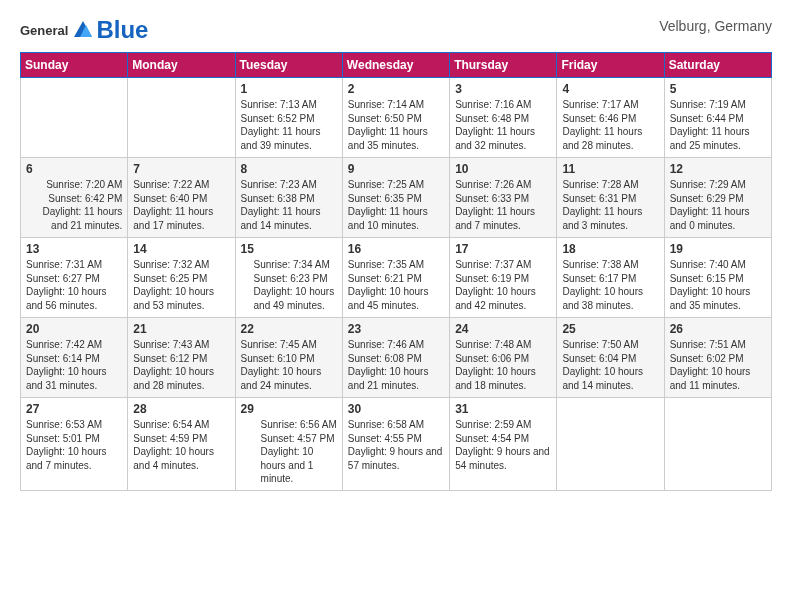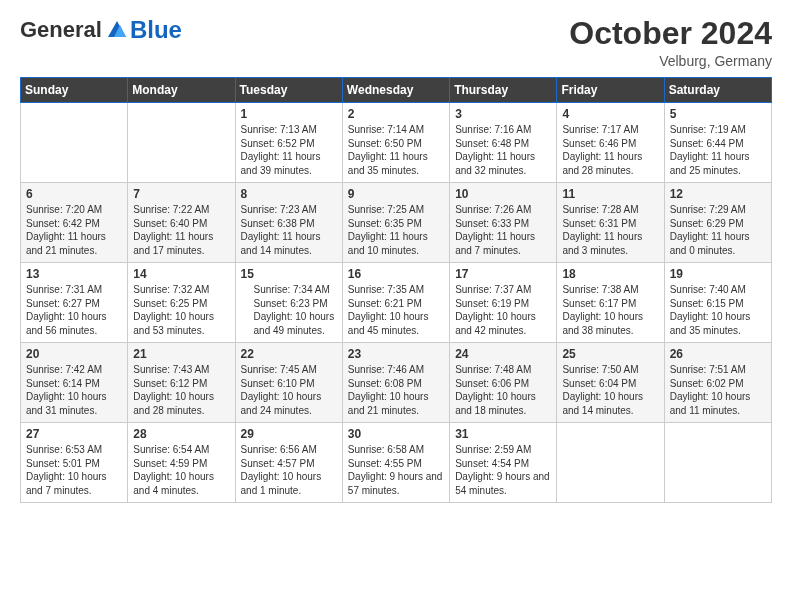--- a/index.html
+++ b/index.html
@@ -26,21 +26,21 @@
       display: flex;
       flex-direction: column;
       align-items: flex-start;
     }
     .logo {
       display: flex;
       align-items: center;
       gap: 2px;
     }
     .logo-text-general {
-      font-size: 22px;
+      font-size: 13px;
       font-weight: bold;
       color: #333;
     }
     .logo-text-blue {
       font-size: 24px;
       font-weight: bold;
       color: #1565c0;
     }
     .logo-icon {
       width: 22px;
@@ -60,21 +60,21 @@
       font-size: 14px;
       color: #555;
       margin-top: 2px;
     }
     .calendar {
       width: 100%;
       border-collapse: collapse;
       border: 1px solid #ccc;
     }
     .calendar th {
-      background: #404040;
+      background: #be185d;
       color: #fff;
       font-size: 12px;
       font-weight: bold;
       padding: 5px 4px;
       border: 1px solid #1a6bc9;
       text-align: left;
     }
     .calendar td {
       border: 1px solid #ccc;
       vertical-align: top;
@@ -116,21 +116,20 @@
       <div class="logo">
         <span class="logo-text-general">General</span>
         <svg class="logo-icon" viewBox="0 0 22 22" xmlns="http://www.w3.org/2000/svg">
           <polygon points="11,2 20,18 2,18" fill="#1565c0"></polygon>
           <polygon points="14,6 20,18 8,18" fill="#42a5f5"></polygon>
         </svg>
         <span class="logo-text-blue">Blue</span>
       </div>
     </div>
     <div class="title-area">
-      <div class="month-title">October 2024</div>
       <div class="subtitle">Velburg, Germany</div>
     </div>
   </div>
 
   <table class="calendar">
     <thead>
       <tr>
         <th>Sunday</th>
         <th>Monday</th>
         <th>Tuesday</th>
@@ -171,21 +170,21 @@
           <td>
             <span class="day-number">5</span>
             <div class="day-info" style="white-space: pre-line;">Sunrise: 7:19 AM
 Sunset: 6:44 PM
 Daylight: 11 hours and 25 minutes.</div>
           </td>
         </tr>
         <tr>
           <td class="row-shade">
             <span class="day-number">6</span>
-            <div class="day-info" style="white-space: pre-line;">Sunrise: 7:20 AM
+            <div class="day-info" style="white-space: pre-line; text-align: right;">Sunrise: 7:20 AM
 Sunset: 6:42 PM
 Daylight: 11 hours and 21 minutes.</div>
           </td>
           <td class="row-shade">
             <span class="day-number">7</span>
             <div class="day-info" style="white-space: pre-line;">Sunrise: 7:22 AM
 Sunset: 6:40 PM
 Daylight: 11 hours and 17 minutes.</div>
           </td>
           <td class="row-shade">
@@ -315,21 +314,21 @@
 Daylight: 10 hours and 7 minutes.</div>
           </td>
           <td>
             <span class="day-number">28</span>
             <div class="day-info" style="white-space: pre-line;">Sunrise: 6:54 AM
 Sunset: 4:59 PM
 Daylight: 10 hours and 4 minutes.</div>
           </td>
           <td>
             <span class="day-number">29</span>
-            <div class="day-info" style="white-space: pre-line;">Sunrise: 6:56 AM
+            <div class="day-info" style="white-space: pre-line; margin-left: 20px;">Sunrise: 6:56 AM
 Sunset: 4:57 PM
 Daylight: 10 hours and 1 minute.</div>
           </td>
           <td>
             <span class="day-number">30</span>
             <div class="day-info" style="white-space: pre-line;">Sunrise: 6:58 AM
 Sunset: 4:55 PM
 Daylight: 9 hours and 57 minutes.</div>
           </td>
           <td>

